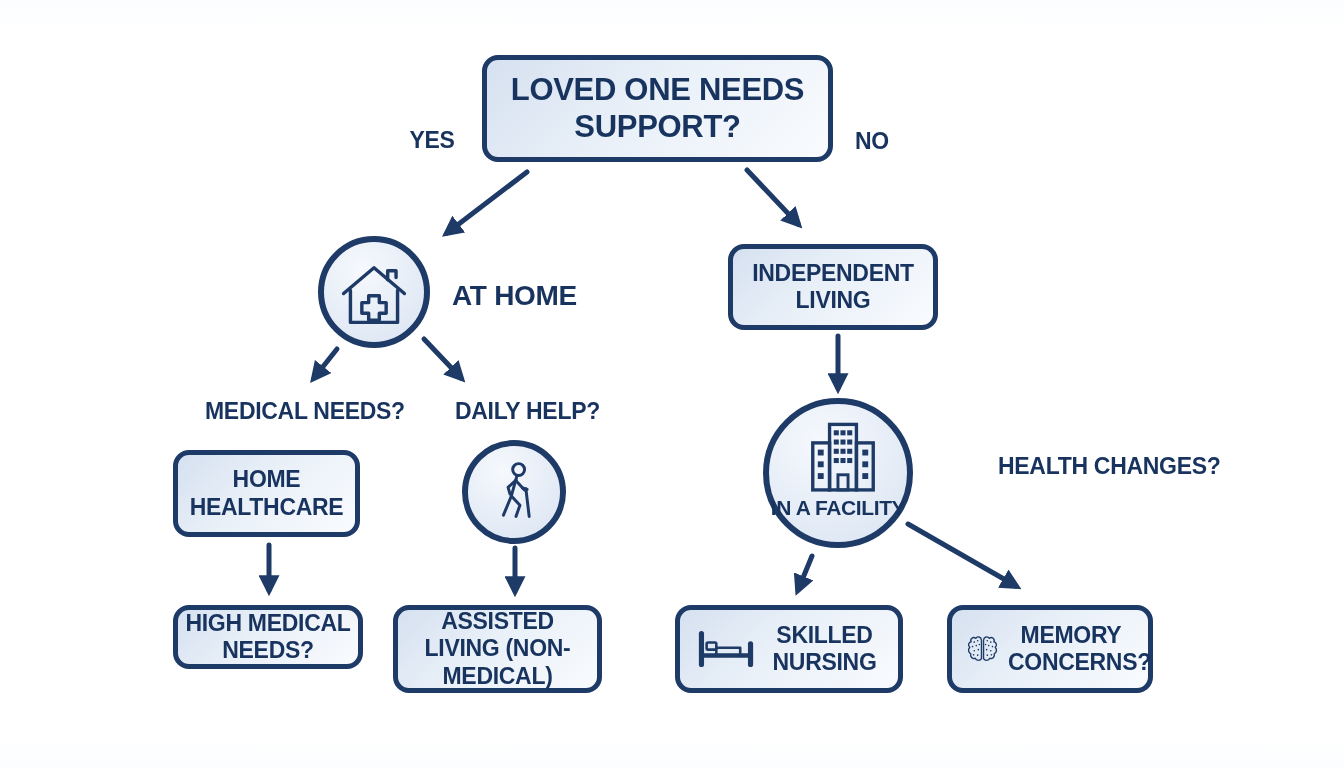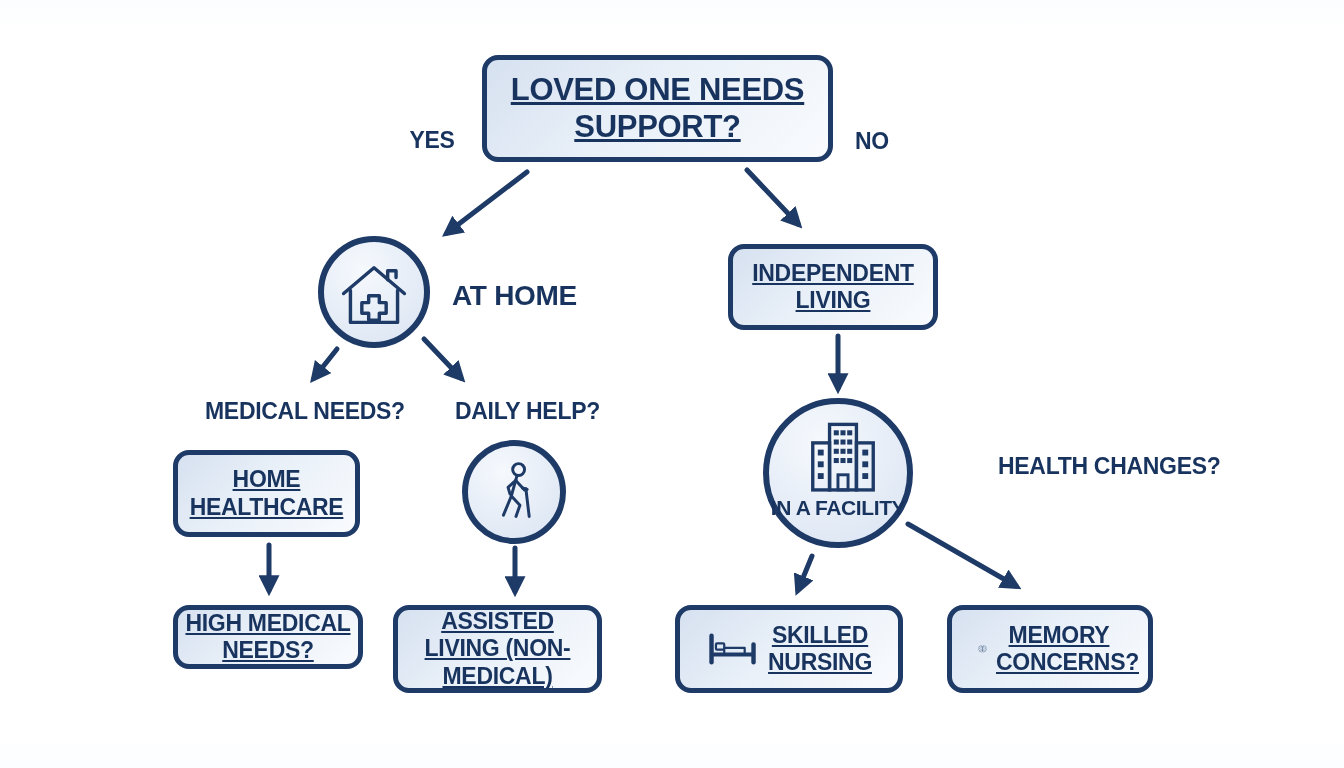--- a/index.html
+++ b/index.html
@@ -7,35 +7,35 @@
     position:relative;width:1344px;height:768px;overflow:hidden;
     background:linear-gradient(180deg,#fbfdff 0%,#ffffff 4%,#ffffff 96%,#fbfdff 100%);
     font-family:"Liberation Sans","DejaVu Sans",sans-serif;
     color:#17335e;
   }
   .node-box{
     position:absolute;display:flex;align-items:center;justify-content:center;
     border:5px solid #1e3a67;border-radius:16px;
     background:linear-gradient(135deg,#d6e1f0 0%,#e9f0f8 45%,#f9fbfe 100%);
     box-sizing:border-box;text-align:center;
-    font-weight:bold;letter-spacing:-0.3px;line-height:1.18;text-decoration:underline;
+    font-weight:bold;letter-spacing:-0.3px;line-height:1.18;
   }
   .node-circle{
     position:absolute;border:6px solid #1e3a67;border-radius:50%;
     background:radial-gradient(circle at 38% 28%,#f6f9fd 0%,#e6edf7 55%,#d8e3f1 100%);
     box-sizing:border-box;display:flex;align-items:center;justify-content:center;
   }
   .flow-label{
     position:absolute;font-weight:bold;letter-spacing:-0.3px;
     font-size:23px;color:#17335e;white-space:nowrap;text-align:center;
   }
   .arrow-layer{position:absolute;left:0;top:0;width:1344px;height:768px;}
   .title-text{font-size:31px;padding:0 18px;}
   .box-text{font-size:23px;padding:0 5px;}
-  .icon-box{display:flex;align-items:center;gap:9px;padding:0 26px;}
+  .icon-box{display:flex;align-items:center;gap:9px;padding:0 14px;}
   .icon-box .box-text{padding:0;text-align:center;}
   .facility-label{
     position:absolute;left:0;right:0;bottom:22px;text-align:center;
     font-weight:bold;font-size:21px;letter-spacing:-0.4px;white-space:nowrap;
     color:#17335e;
   }
   svg{display:block;}
 </style>
 </head>
 <body>

